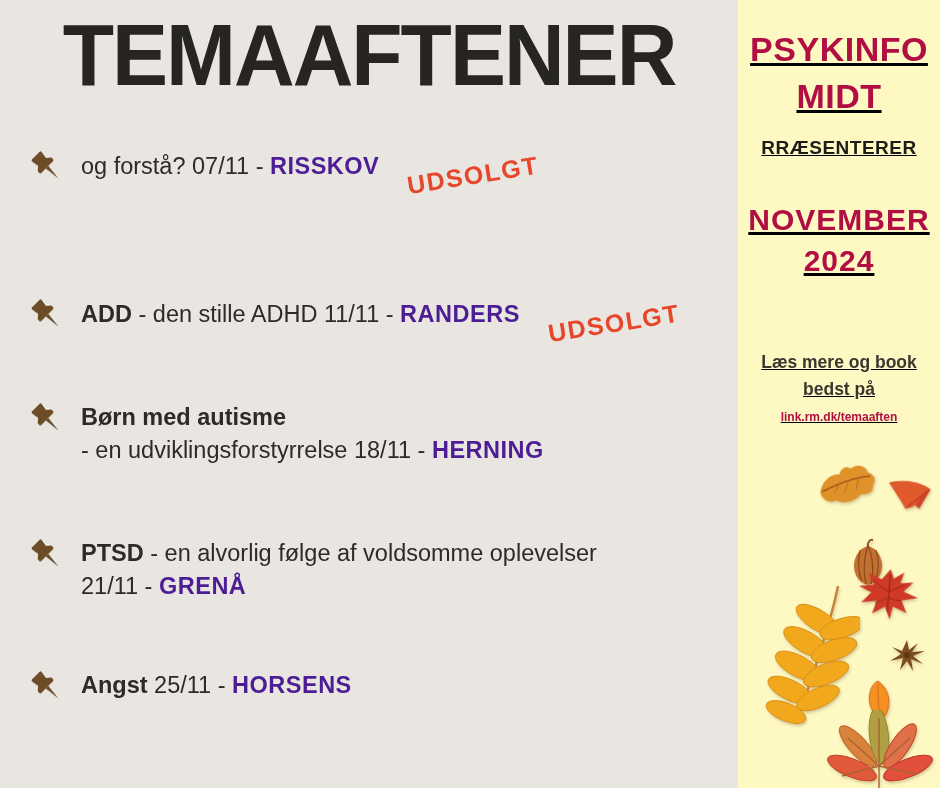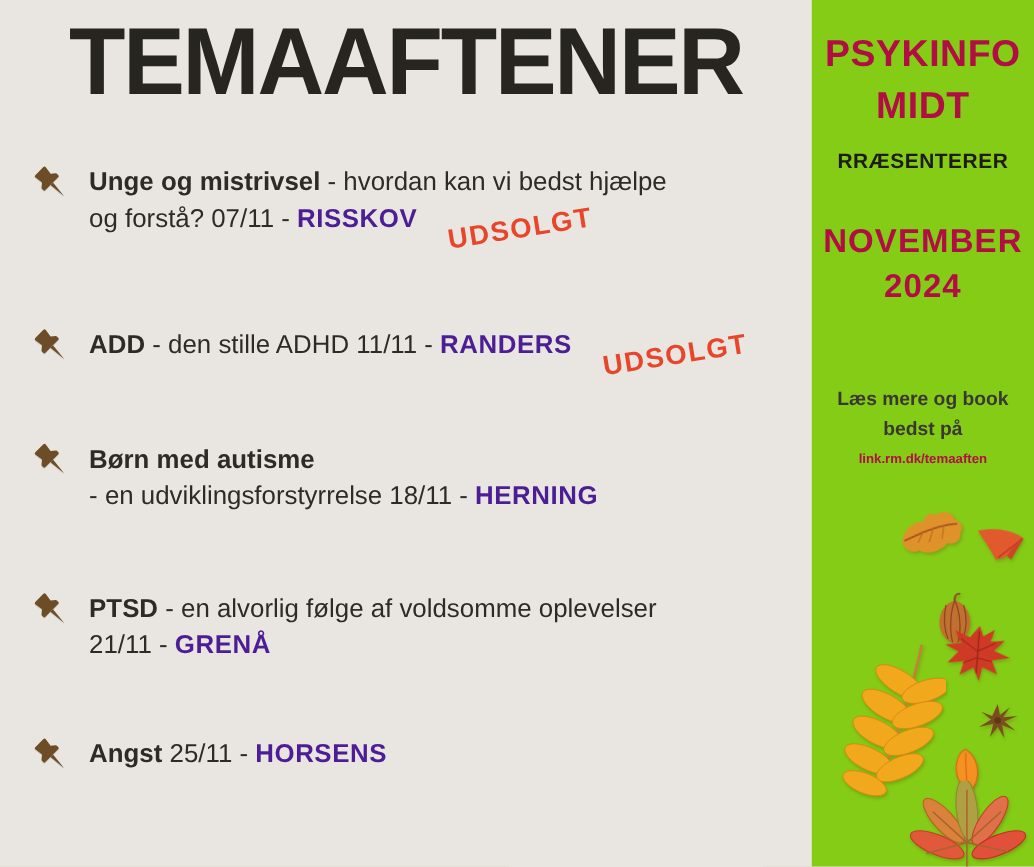--- a/index.html
+++ b/index.html
@@ -15,22 +15,22 @@
   .event{position:absolute;left:28px;display:flex;gap:15px;align-items:flex-start;}
   .pin{flex:0 0 auto;margin-top:0;filter:drop-shadow(0.5px 1px 0.5px rgba(0,0,0,0.12));}
   .etext{margin-top:1px;}
   .eline{font-size:23.5px;line-height:33px;color:#2d2b26;font-weight:500;white-space:nowrap;}
   .eline .b{font-weight:800;}
   .city{font-weight:800;color:#4c1d95;letter-spacing:0.5px;}
   .soldout{display:inline-block;font-weight:800;font-size:25px;letter-spacing:1.5px;
     color:#e8462a;transform:rotate(-9deg) translateY(10px);margin-left:26px;}
 
   
-  .sidebar{position:absolute;left:738px;top:0;width:202px;height:788px;background:#84cc16;
-    text-align:center;}
+  .sidebar{position:absolute;left:738px;top:0;width:202px;height:788px;background:#fef9c3;
+    text-align:center;text-decoration:underline;}
   .brand{margin-top:26px;font-size:34px;line-height:47px;font-weight:800;color:#b10e44;letter-spacing:0.5px;}
   .brand span{display:block;}
   .presents{margin-top:17px;font-size:19px;font-weight:700;color:#1e1c19;letter-spacing:0.5px;}
   .month{margin-top:40px;font-size:30px;line-height:41px;font-weight:800;color:#b10e44;letter-spacing:1px;}
   .month span{display:block;}
   .cta{margin-top:68px;font-size:17.5px;line-height:27px;font-weight:700;color:#3a3631;}
   .cta span{display:block;}
   .cta-link{display:block;font-size:12px;line-height:28px;font-weight:700;color:#b10e44;text-decoration:none;}
 
   
@@ -55,21 +55,20 @@
     <div class="event" style="top:148px">
       <span class="pin">
         <svg viewBox="0 0 32 32" width="38" height="38">
             <g fill="#6d4d28" transform="rotate(-45 16 16)">
           <path d="M11.5 2.5 h9 a1.2 1.2 0 0 1 1.2 1.4 l-0.9 6.1 3.1 2.6 a1 1 0 0 1 .35 .76 V15 a1 1 0 0 1 -1 1 H9 a1 1 0 0 1 -1 -1 v-1.6 a1 1 0 0 1 .35 -.76 l3.1 -2.6 -0.9 -6.1 A1.2 1.2 0 0 1 11.5 2.5 Z"></path>
           <path d="M14.6 16 h2.8 L16 29.5 Z"></path>
             </g>
           </svg>
       </span>
       <div class="etext">
-        <div class="eline"><span class="b">Unge og mistrivsel</span><span> - hvordan kan vi bedst hjælpe</span></div>
         <div class="eline"><span>og forstå? 07/11 - </span><span class="city">RISSKOV</span><span class="soldout">UDSOLGT</span></div>
       </div>
     </div>
 
     <div class="event" style="top:296px">
       <span class="pin">
         <svg viewBox="0 0 32 32" width="38" height="38">
             <g fill="#6d4d28" transform="rotate(-45 16 16)">
           <path d="M11.5 2.5 h9 a1.2 1.2 0 0 1 1.2 1.4 l-0.9 6.1 3.1 2.6 a1 1 0 0 1 .35 .76 V15 a1 1 0 0 1 -1 1 H9 a1 1 0 0 1 -1 -1 v-1.6 a1 1 0 0 1 .35 -.76 l3.1 -2.6 -0.9 -6.1 A1.2 1.2 0 0 1 11.5 2.5 Z"></path>
           <path d="M14.6 16 h2.8 L16 29.5 Z"></path>

